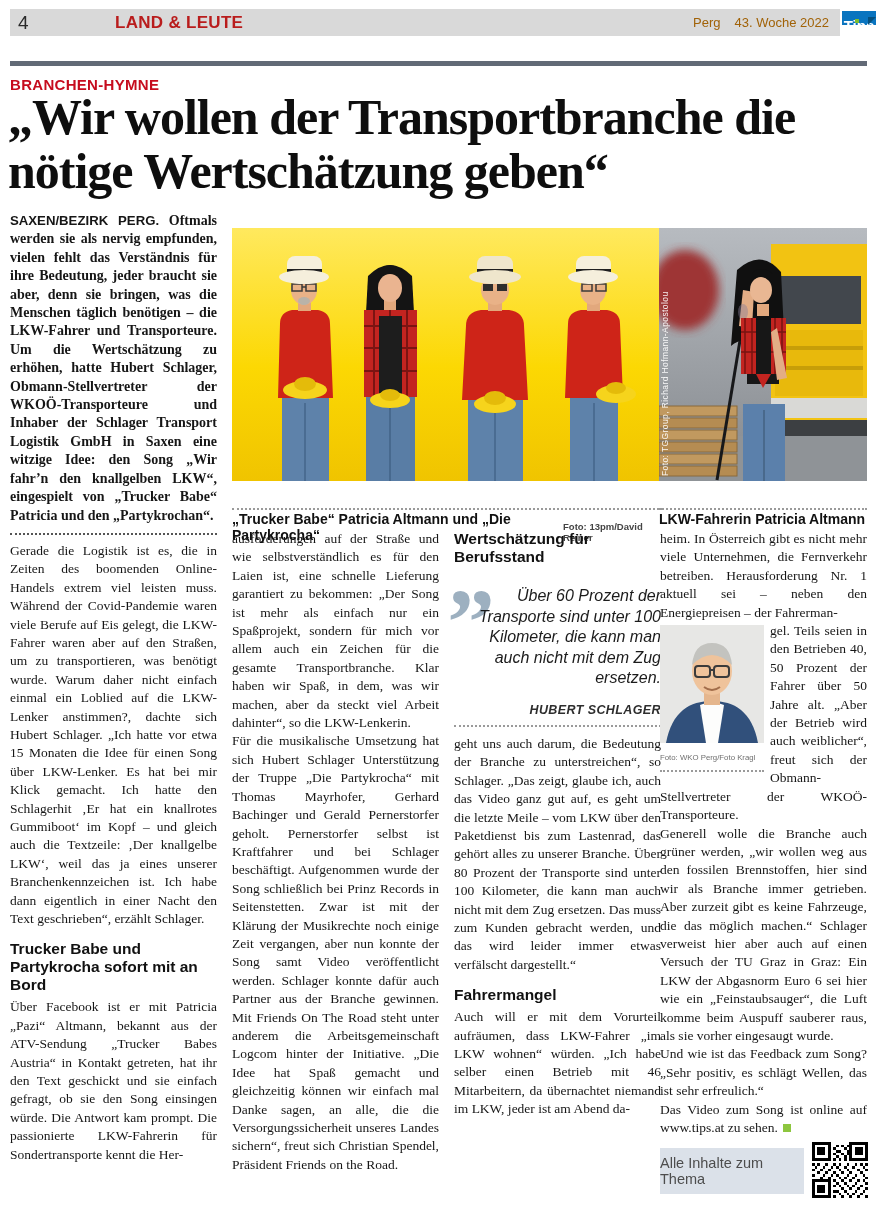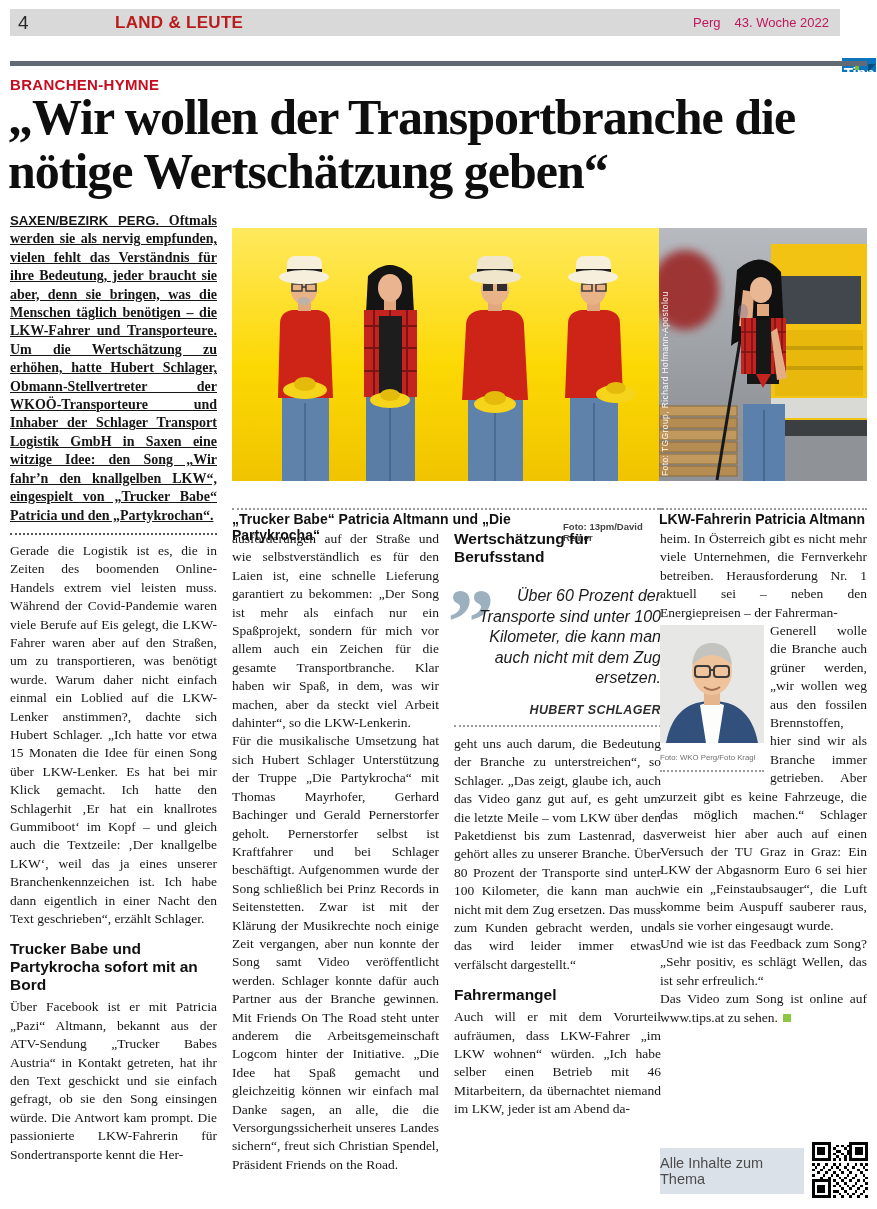--- a/index.html
+++ b/index.html
@@ -6,43 +6,43 @@
   .page { position:relative; width:877px; height:1209px; background:#ffffff; overflow:hidden;
           font-family:"Liberation Serif", serif; color:#161616; }
 
   
   .header-bar { position:absolute; left:10px; top:9px; width:830px; height:27px; background:#d9d9d9; }
   .page-num { position:absolute; left:18px; top:12px; font-family:"Liberation Sans",sans-serif;
               font-size:19px; color:#2a2a2a; }
   .section-title { position:absolute; left:115px; top:13px; font-family:"Liberation Sans",sans-serif;
                    font-weight:bold; font-size:17px; letter-spacing:.3px; color:#b91c1c; }
   .edition-wrap { position:absolute; right:48px; top:15px; font-family:"Liberation Sans",sans-serif;
-                  font-size:13px; color:#be185d; display:flex; gap:14px; }
-  .tips-logo { position:absolute; left:842px; top:11px; width:34px; height:14px; background:#0a74bf;margin-top:47px; }
+                  font-size:13px; color:#a16207; display:flex; gap:14px; }
+  .tips-logo { position:absolute; left:842px; top:11px; width:34px; height:14px; background:#0a74bf; }
   .tips-logo .txt { position:absolute; left:0; top:6px; width:100%; text-align:center; color:#fff;
                     font-family:"Liberation Sans",sans-serif; font-weight:bold; font-size:15px; }
   .tips-logo .dot { position:absolute; left:13px; top:8px; width:4px; height:4px; background:#7fbe2e; }
   .tips-logo .fold2 { position:absolute; right:0; bottom:0; width:0; height:0;
                       border-right:8px solid transparent; border-top:8px solid #05507f; transform:translate(0,0); }
   .rule-top { position:absolute; left:10px; top:61px; width:857px; height:5px; background:#626a76; }
 
   
   .kicker { position:absolute; left:10px; top:76px; font-family:"Liberation Sans",sans-serif;
             font-weight:bold; font-size:15px; color:#c60c1e; letter-spacing:.3px; }
   .headline { position:absolute; left:8px; top:90px; width:800px; font-weight:bold;
               font-size:50px; line-height:54px; letter-spacing:-1px; color:#0e0e0e; }
 
   
   .col { position:absolute; width:207px; font-size:13.5px; line-height:18.4px; text-align:justify; }
   .col1 { left:10px;  top:212px; }
   .col2 { left:232px; top:530px; }
   .col3 { left:454px; top:530px; }
   .col4 { left:660px; top:530px; }
   .col p { margin:0; }
-  .lead { font-weight:bold; font-size:14px;text-decoration:underline; }
+  .lead { font-weight:bold; font-size:14px; }
   .lead-loc { font-family:"Liberation Sans",sans-serif; font-size:13.2px; }
   .subhead { font-family:"Liberation Sans",sans-serif; font-weight:bold; font-size:15.5px;
              line-height:18px; text-align:left; margin:12px 0 4px; color:#111; }
   .subhead.first { margin-top:0; }
   .dotted-heavy { border-bottom:2px dotted #555; margin:8px 0 7px; }
   .dotted-light { border-bottom:2px dotted #9a9a9a; margin:6px 0 8px; }
 
   
   .photo-main { position:absolute; left:232px; top:228px; width:431px; height:253px; }
   .photo-right { position:absolute; left:659px; top:228px; width:208px; height:253px; }
@@ -296,20 +296,21 @@
         <ellipse cx="52" cy="46" rx="20" ry="24" fill="#efc39b"></ellipse>
         <path d="M32,40 Q34,18 52,18 Q70,18 72,40 Q62,30 52,30 Q42,30 32,40 Z" fill="#c3c3bf"></path>
         <rect x="35" y="41" width="15" height="11" rx="3" fill="none" stroke="#3b3b3b" stroke-width="2"></rect>
         <rect x="54" y="41" width="15" height="11" rx="3" fill="none" stroke="#3b3b3b" stroke-width="2"></rect>
         <line x1="50" y1="45" x2="54" y2="45" stroke="#3b3b3b" stroke-width="2"></line>
         <path d="M44,62 Q52,68 60,62" fill="none" stroke="#a26d4a" stroke-width="2"></path>
       </svg>
       <div class="portrait-credit">Foto: WKO Perg/Foto Kragl</div>
       <div class="portrait-rule"></div>
     </div>
+    <p>gel. Teils seien in den Betrieben 40, 50 Prozent der Fahrer über 50 Jahre alt. „Aber der Betrieb wird auch weiblicher“, freut sich der Obmann-Stellvertreter der WKOÖ-Transporteure.</p>
     <p>Generell wolle die Branche auch grüner werden, „wir wollen weg aus den fossilen Brennstoffen, hier sind wir als Branche immer getrieben. Aber zurzeit gibt es keine Fahrzeuge, die das möglich machen.“ Schlager verweist hier aber auch auf einen Versuch der TU Graz in Graz: Ein LKW der Abgasnorm Euro 6 sei hier wie ein „Feinstaubsauger“, die Luft komme beim Auspuff sauberer raus, als sie vorher eingesaugt wurde.</p>
     <p>Und wie ist das Feedback zum Song? „Sehr positiv, es schlägt Wellen, das ist sehr erfreulich.“</p>
     <p><span>Das Video zum Song ist online auf www.tips.at zu sehen.</span><span class="end-marker"></span></p>
   </div>
 
   <div class="footer-box">
     <span>Alle Inhalte zum Thema</span>
   </div>
   <div class="qr">
     <svg width="56" height="58" viewBox="0 0 21 21" style="shape-rendering:crispEdges">

